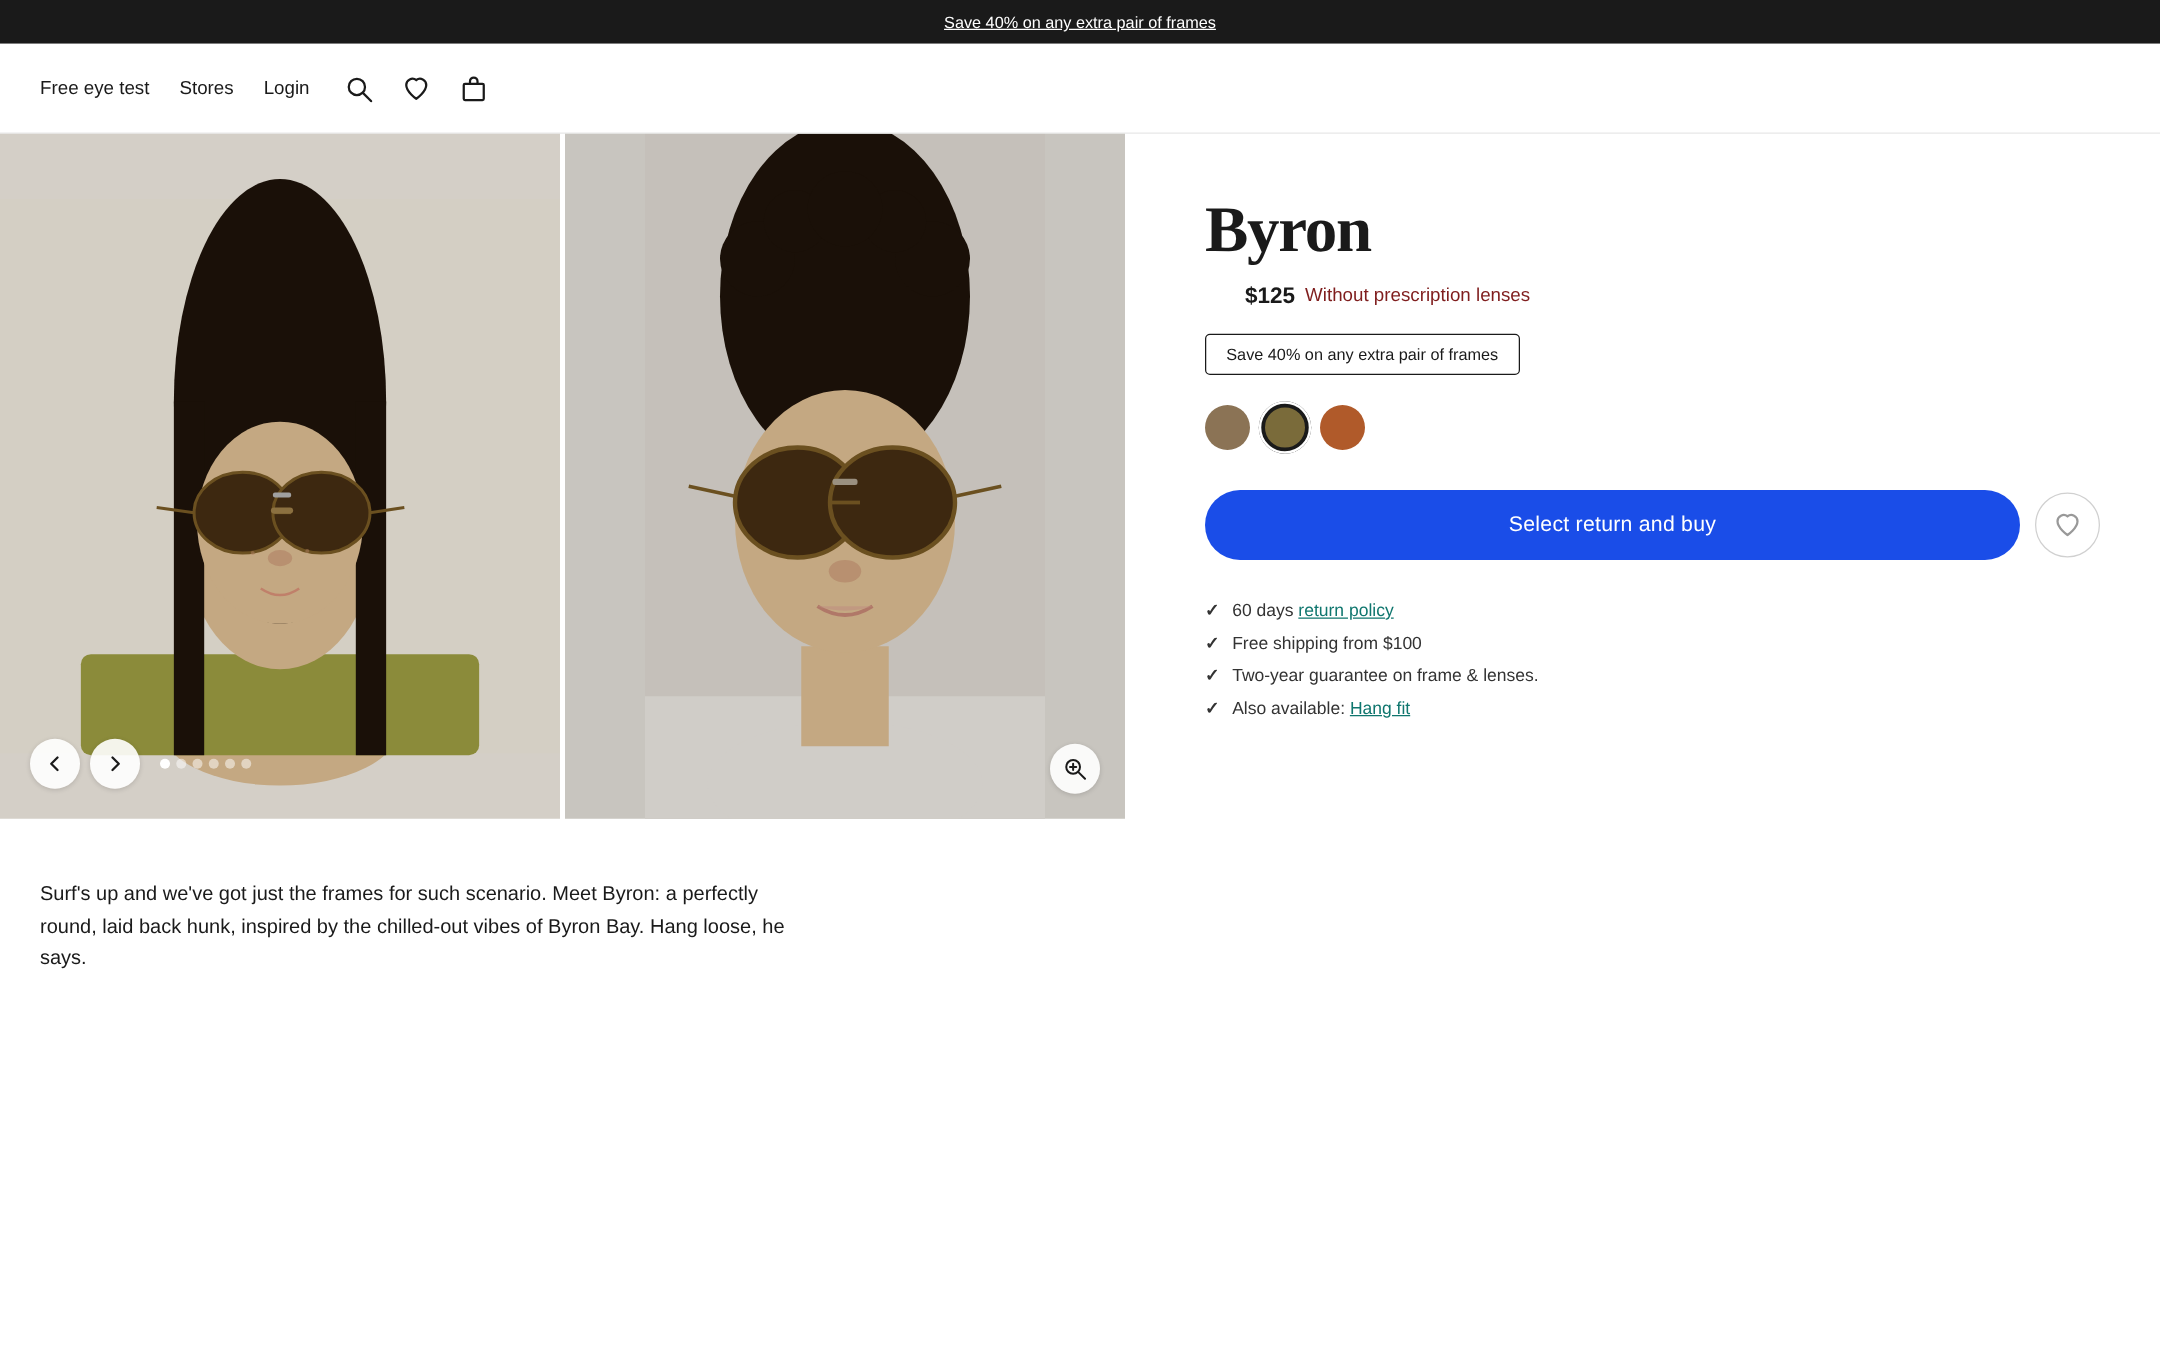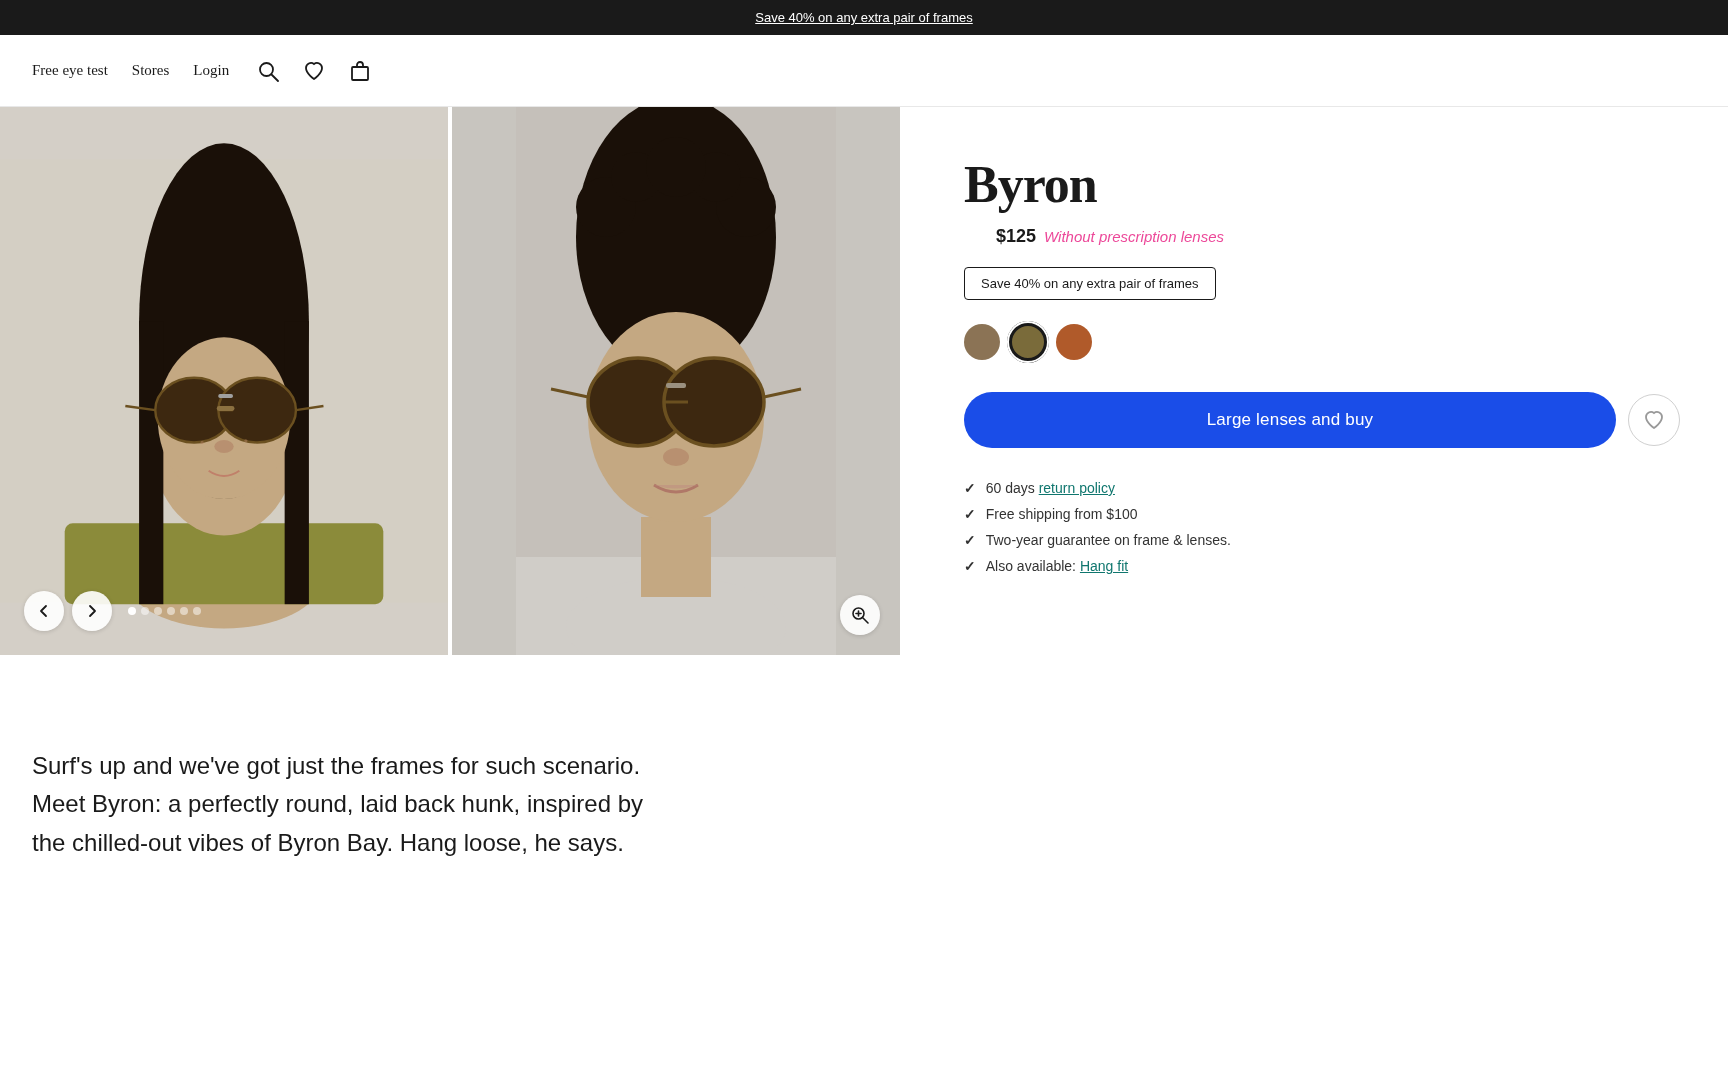--- a/index.html
+++ b/index.html
@@ -47,21 +47,20 @@
     .nav a {
       font-size: 15px;
       color: #1a1a1a;
       text-decoration: none;
       font-weight: 400;
     }
     .header-right {
       display: flex;
       align-items: center;
       gap: 24px;
-      font-family: Liberation Serif, serif;
     }
     .header-right a {
       font-size: 15px;
       color: #1a1a1a;
       text-decoration: none;
     }
     .header-icons {
       display: flex;
       align-items: center;
       gap: 16px;
@@ -187,22 +186,21 @@
       gap: 8px;
       margin-bottom: 20px;
       margin-left: 32px;
     }
     .price-amount {
       font-size: 18px;
       font-weight: 700;
     }
     .price-label {
       font-size: 15px;
-      color: #ec4899;
-      font-style: italic;
+      color: #7f1d1d;
     }
     .promo-badge {
       border: 1px solid #1a1a1a;
       padding: 8px 16px;
       font-size: 13px;
       border-radius: 4px;
       margin-bottom: 24px;
       display: inline-block;
     }
 
@@ -287,25 +285,24 @@
       color: #0f766e;
       text-decoration: underline;
     }
 
     
     .description-section {
       padding: 48px 32px 48px 32px;
       max-width: 680px;
     }
     .description-text {
-      font-size: 24px;
+      font-size: 16px;
       line-height: 1.6;
       color: #1a1a1a;
       margin-bottom: 48px;
-      margin-top: 44px;
     }
     .specs-heading {
       font-size: 26px;
       font-weight: 700;
       font-family: Georgia, serif;
     }
 
     
     svg { display: block; }
 
@@ -472,21 +469,21 @@
     <div class="promo-badge">Save 40% on any extra pair of frames</div>
 
 
     <div class="swatches">
       <div class="swatch" style="background: #8B7355;" title="Brown tortoise"></div>
       <div class="swatch selected" style="background: #7A6B3A;" title="Jurassic"></div>
       <div class="swatch" style="background: #B05A2A;" title="Orange tortoise"></div>
     </div>
 
     <div class="cta-row">
-      <button class="cta-btn">Large lenses and buy</button>
+      <button class="cta-btn">Select return and buy</button>
       <button class="wishlist-btn">
         <svg width="22" height="22" viewBox="0 0 22 22" fill="none">
           <path d="M11 19s-8-5.5-8-11a5 5 0 0 1 8-4 5 5 0 0 1 8 4c0 5.5-8 11-8 11z" stroke="#999" stroke-width="1.8" fill="none"></path>
         </svg>
       </button>
     </div>
 
     <ul class="benefits">
       <li class="benefit-item">
         <span class="check-icon">✓</span>

